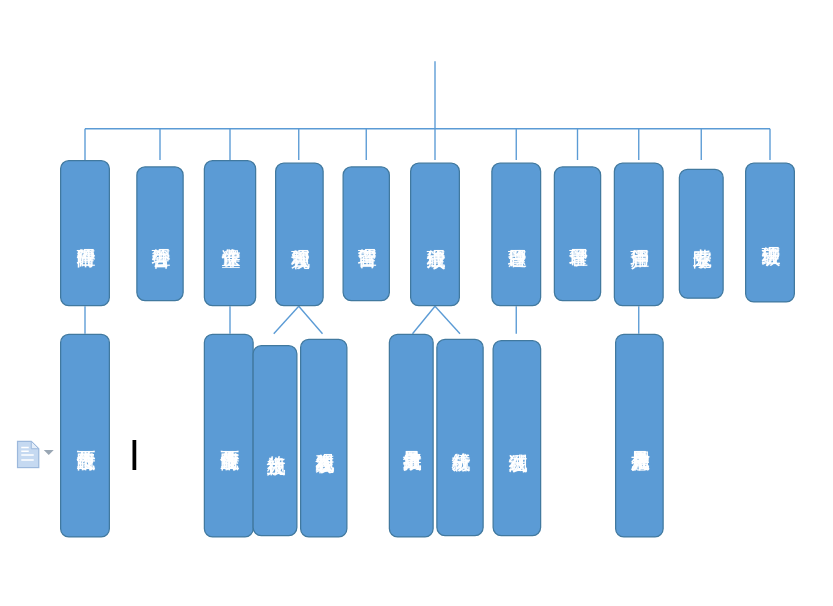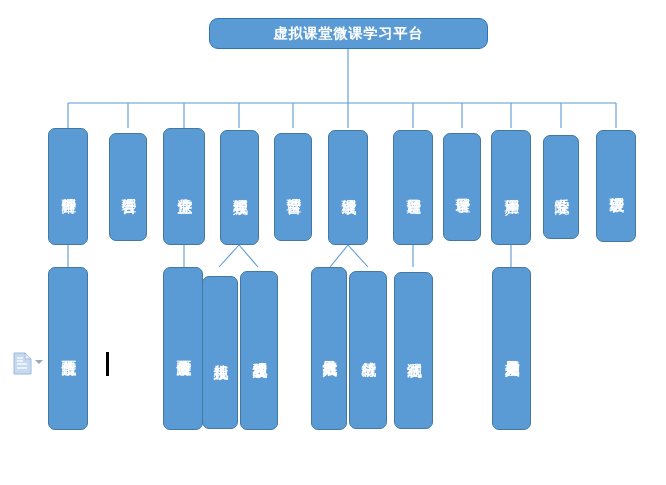--- a/index.html
+++ b/index.html
@@ -99,23 +99,20 @@
       <line x1="511" y1="245" x2="511" y2="267"></line>
 
       <line x1="239" y1="245" x2="219" y2="267"></line>
       <line x1="239" y1="245" x2="258" y2="267"></line>
 
       <line x1="348" y1="245" x2="330" y2="267"></line>
       <line x1="348" y1="245" x2="368" y2="267"></line>
     </g>
   </svg>
 
-  <div class="node title" style="left:209px;top:18px;width:279px;height:31px;">
-    <span class="lbl">虚拟课堂微课学习平台</span>
-  </div>
 
   <div class="node" style="left:48px;top:128px;width:40px;height:117px;">
     <span class="lbl">附件管理</span>
   </div>
   <div class="node" style="left:109px;top:133px;width:38px;height:108px;">
     <span class="lbl">公告管理</span>
   </div>
   <div class="node" style="left:163px;top:128px;width:42px;height:117px;">
     <span class="lbl">课堂作业</span>
   </div>

